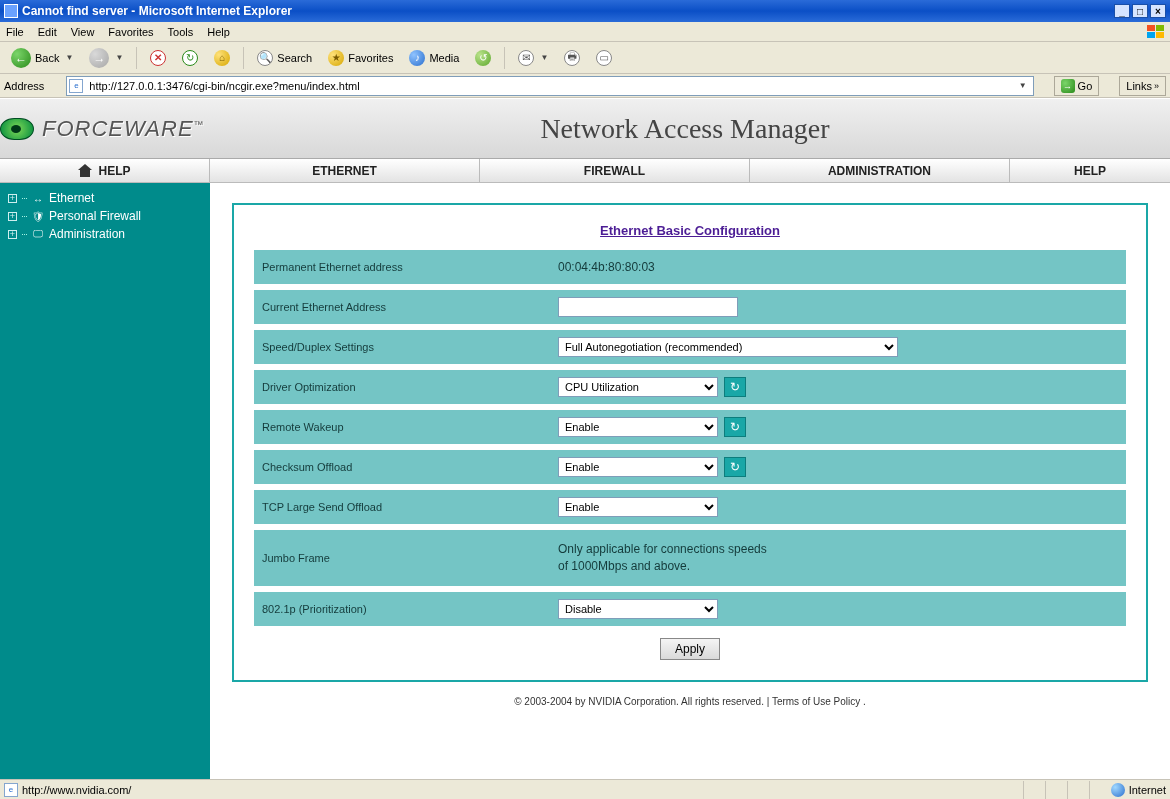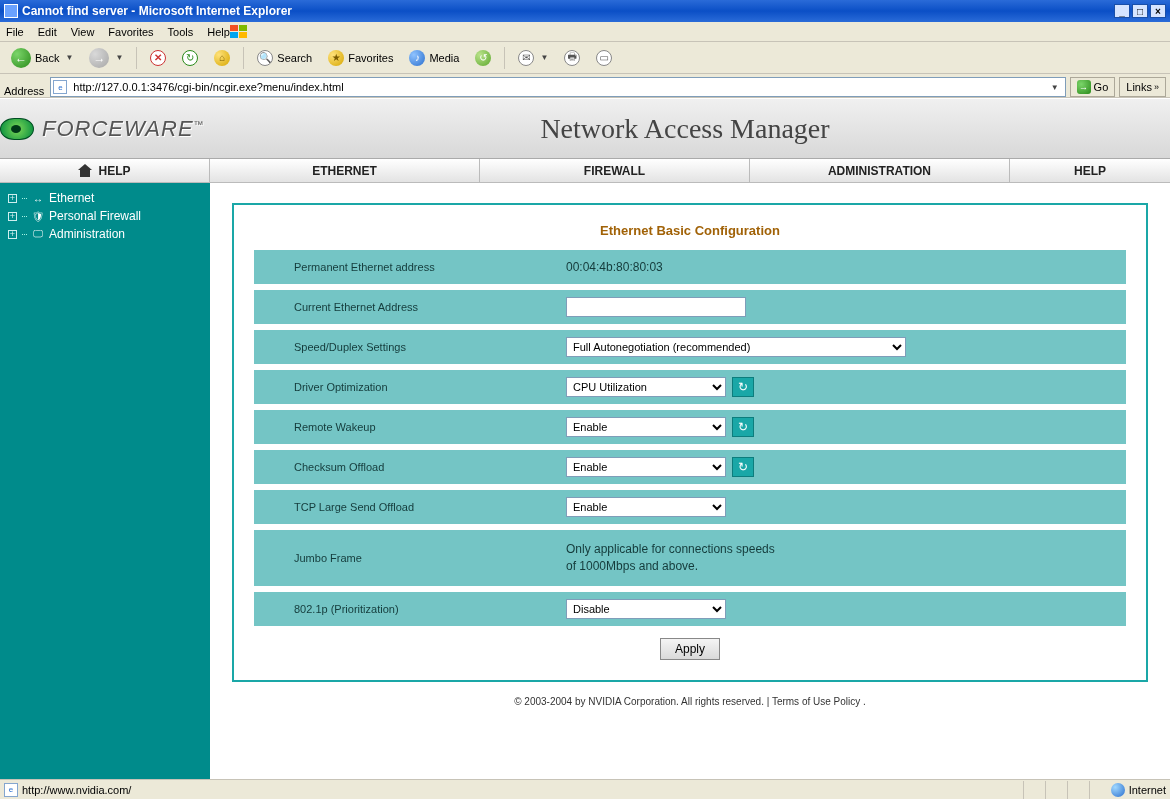--- a/index.html
+++ b/index.html
@@ -33,21 +33,21 @@
     width:16px; height:14px; background:#d6e4ff; border:1px solid #1a4fa8;
     color:#000; font-size:10px; display:flex; align-items:center; justify-content:center;
     cursor:pointer;
   }
   
   .menubar {
     height: 20px;
     background: #ece9d8;
     border-bottom: 1px solid #c7c3b7;
     display:flex; align-items:center; padding:0 6px;
-    justify-content: flex-start;
+    justify-content: space-between;
   }
   .menubar .menus { display:flex; gap:14px; }
   .menubar .menu { cursor:pointer; }
   .menubar .win-flag { width:18px; height:14px; display:flex; flex-wrap:wrap; }
   .menubar .win-flag span { width:8px; height:6px; margin:0.5px; }
   
   .toolbar {
     height: 32px;
     background: #ece9d8;
     border-bottom: 1px solid #c7c3b7;
@@ -65,21 +65,21 @@
   .tb-icon.gray  { background: radial-gradient(circle at 30% 30%, #d9d9d9, #a6a6a6); }
   .tb-icon.red   { background: #fff; border:1px solid #c33; color:#c33; font-weight:bold;}
   .tb-icon.blue  { background: radial-gradient(circle at 30% 30%, #8fc3ff, #2a6fce); }
   .tb-icon.yel   { background: radial-gradient(circle at 30% 30%, #ffe27a, #d6a600); color:#7a5b00;}
   .tb-sep { width:1px; height:22px; background:#c7c3b7; margin:0 2px; }
   .tb-small { width:16px; height:16px; font-size:10px; }
   .dropdown-arrow { font-size:8px; color:#444; margin-left:2px;}
   
   .addrbar {
     height:24px; background:#ece9d8; border-bottom:1px solid #c7c3b7;
-    display:flex; align-items:flex-end; padding:0 4px; gap:4px;
+    display:flex; align-items:center; padding:0 4px; gap:20px;
   }
   .addrbar .lbl { margin-right:2px;}
   .addrbar .addr-input {
     flex:1; display:flex; align-items:center; background:#fff;
     border:1px solid #7f9db9; height:20px; padding:0 2px;
   }
   .addrbar .addr-input .page-icon {
     width:14px; height:14px; background:#fff; border:1px solid #84a6cf; margin-right:4px;
     display:flex; align-items:center; justify-content:center; font-size:8px; color:#2a6fce;
   }
@@ -160,29 +160,29 @@
   }
   .tree-icon { width:14px; height:12px; display:inline-flex; align-items:center; justify-content:center; font-size:10px; }
   .tree-dots { font-size:9px; color:#bfe; letter-spacing:-1px; }
   .fw-content {
     flex:1; background:#fff; padding:20px 22px 10px; overflow:auto;
   }
   .panel {
     border:2px solid #1aa7a7; padding:10px 20px 20px;
   }
   .panel-title {
-    text-align:center; font-weight:bold; font-size:13px; color:#a16207; padding:8px 0 12px;
+    text-align:center; font-weight:bold; font-size:13px; color:#4c1d95; padding:8px 0 12px;text-decoration:underline;
   }
   .rows { display:flex; flex-direction:column; gap:6px; }
   .row {
     background:#74c5c5; display:flex; align-items:center; min-height:34px;
     padding:4px 0;
   }
   .row .lab {
-    width:300px; padding-left:32px; font-size:11px; color:#143b3b;margin-left:8px;
+    width:300px; padding-left:8px; font-size:11px; color:#143b3b;
   }
   .row .ctl {
     flex:1; padding-left:4px; display:flex; align-items:center; gap:6px;
     font-size:12px; color:#143b3b;
   }
   .text-input {
     width:180px; height:20px; border:1px solid #7f9db9; background:#fff; font-size:11px; padding:0 4px;
   }
   select.sel {
     height:20px; border:1px solid #7f9db9; background:#fff; font-size:11px; padding:0 2px;

